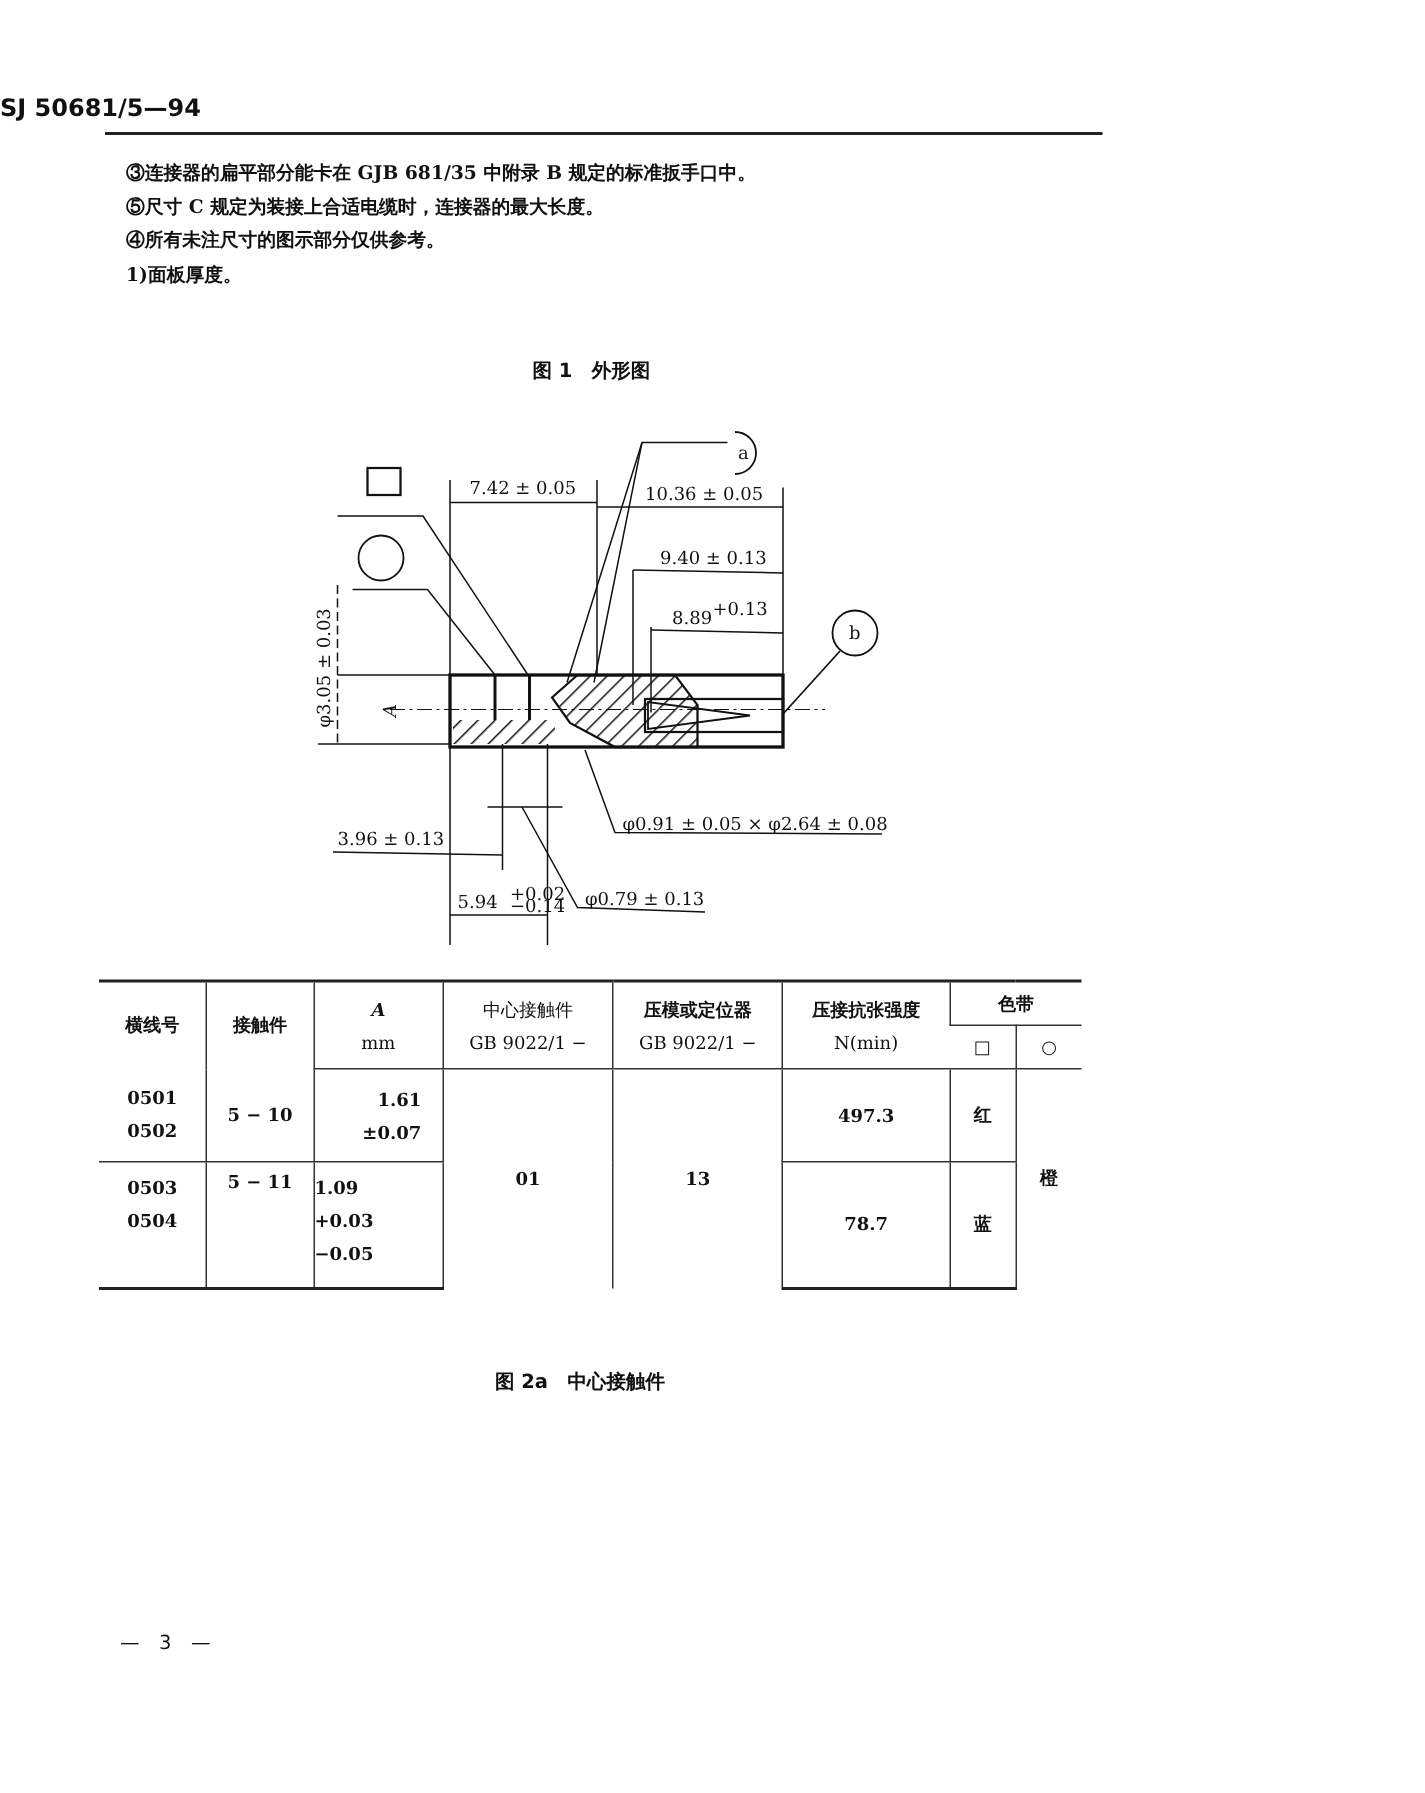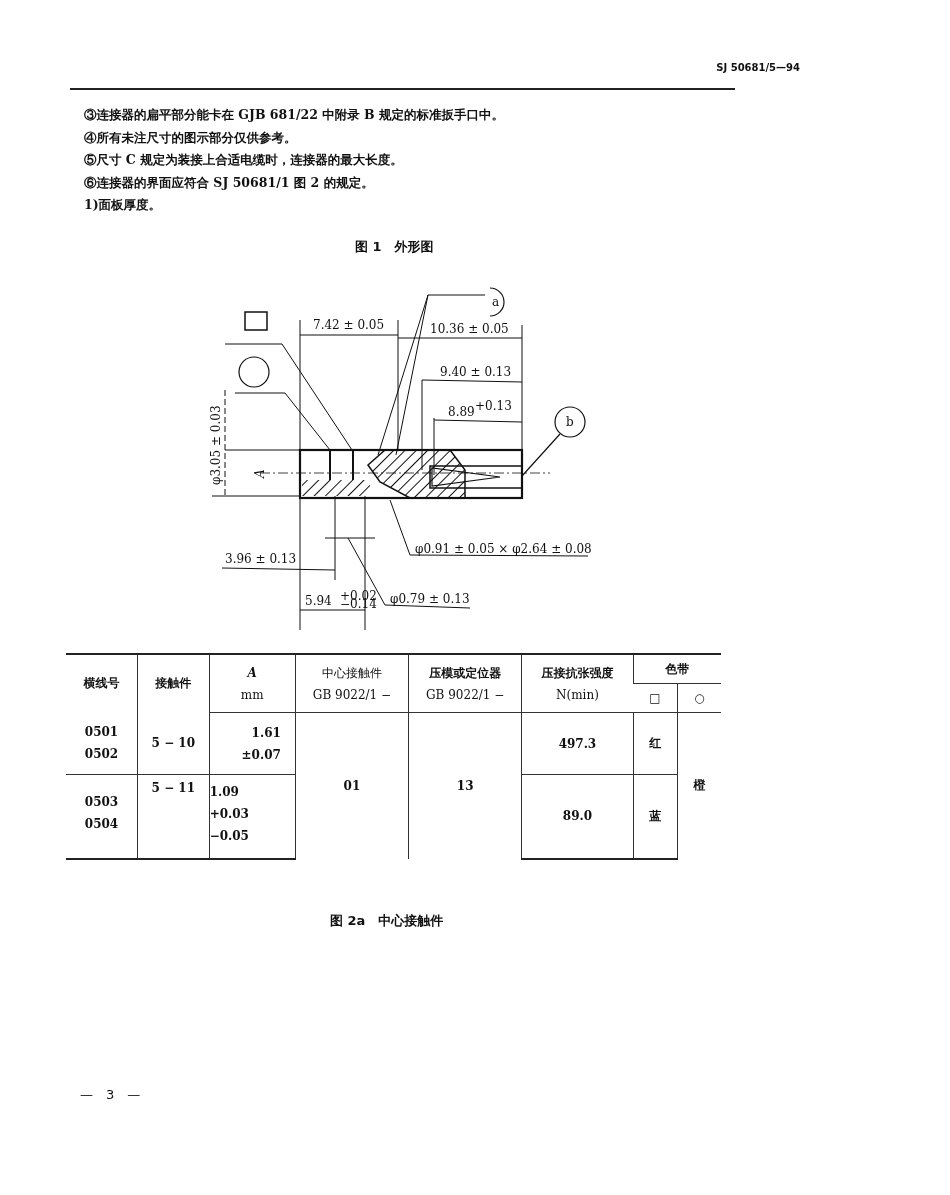--- a/index.html
+++ b/index.html
@@ -1,19 +1,19 @@
 <!DOCTYPE html>
 <html><head>
   <meta charset="utf-8">
   <style>
     html, body { margin:0; padding:0; background:#fff; }
     body { width:950px; height:1195px; position:relative; overflow:hidden;
            font-family:"DejaVu Serif", "Liberation Serif", serif; color:#111; }
-    .header { position:absolute; left:0; top:62px; width:800px; text-align:right;
-              font-family:"DejaVu Sans", "Liberation Sans", sans-serif; font-weight:bold; font-size:10px; }
+    .header { position:absolute; left:0; top:62px; width:800px; text-align:left;
+              font-family:"DejaVu Sans", "Liberation Sans", sans-serif; font-weight:bold; font-size:16px; }
     .header-rule { position:absolute; left:70px; top:88px; width:665px; height:2px; background:#222; }
     .notes { position:absolute; left:84px; top:104px; font-size:12.5px; line-height:22.5px; font-weight:bold; }
     .notes div { white-space:nowrap; }
     .fig-caption { position:absolute; font-size:13px; font-weight:bold; font-family:"DejaVu Sans","Liberation Sans",sans-serif; }
     .fig1-cap { left:355px; top:238px; }
     .fig2-cap { left:330px; top:912px; }
     .drawing { position:absolute; left:200px; top:270px; width:420px; height:370px; }
     .drawing svg text { font-family:"DejaVu Serif","Liberation Serif",serif; font-size:12px; fill:#111; }
     table.spec { position:absolute; left:66px; top:653px; width:655px; border-collapse:collapse;
                  font-size:12px; font-weight:bold; }
@@ -25,24 +25,23 @@
     .stack div { line-height:22px; }
     .page-num { position:absolute; left:80px; top:1086px; font-size:13px; font-family:"DejaVu Sans","Liberation Sans",sans-serif; }
   </style>
 </head>
 <body>
 
 <div class="header">SJ 50681/5—94</div>
 <div class="header-rule"></div>
 
 <div class="notes">
-  <div>③连接器的扁平部分能卡在 GJB 681/22 中附录 B 规定的标准扳手口中。</div>
+  <div>③连接器的扁平部分能卡在 GJB 681/35 中附录 B 规定的标准扳手口中。</div>
+  <div>⑤尺寸 C 规定为装接上合适电缆时，连接器的最大长度。</div>
   <div>④所有未注尺寸的图示部分仅供参考。</div>
-  <div>⑤尺寸 C 规定为装接上合适电缆时，连接器的最大长度。</div>
-  <div>⑥连接器的界面应符合 SJ 50681/1 图 2 的规定。</div>
   <div>1)面板厚度。</div>
 </div>
 
 <div class="fig-caption fig1-cap">图 1　外形图</div>
 
 <div class="drawing">
   <svg width="420" height="370" viewBox="0 0 420 370" xmlns="http://www.w3.org/2000/svg" stroke="#111" fill="none">
     <defs>
       <pattern id="hatch" patternUnits="userSpaceOnUse" width="8" height="8" patternTransform="rotate(45)">
         <line x1="0" y1="0" x2="0" y2="8" stroke="#111" stroke-width="2"></line>
@@ -166,35 +165,35 @@
             <div>±0.07</div>
           </div>
       </td>
       <td rowspan="2">01</td>
       <td rowspan="2">13</td>
       <td style="border-bottom:1px solid #333">497.3</td>
       <td style="border-bottom:1px solid #333;width:44px">红</td>
       <td rowspan="2" style="width:44px">橙</td>
     </tr>
     <tr style="height:84px">
-      <td style="vertical-align:top;padding-top:16px">
+      <td style="vertical-align:top;padding-top:6px">
         <div class="stack">
             <div>0503</div>
             <div>0504</div>
           </div>
       </td>
       <td style="vertical-align:top;padding-top:6px">5 − 11</td>
       <td style="text-align:left;padding-right:14px;vertical-align:top;padding-top:6px">
         <div class="stack">
             <div>1.09</div>
             <div>+0.03</div>
             <div>−0.05</div>
           </div>
       </td>
-      <td>89.0</td>
+      <td>78.7</td>
       <td>蓝</td>
     </tr>
   </tbody>
 </table>
 
 <div class="fig-caption fig2-cap">图 2a　中心接触件</div>
 
 <div class="page-num">—　3　—</div>
 
 </body></html>

